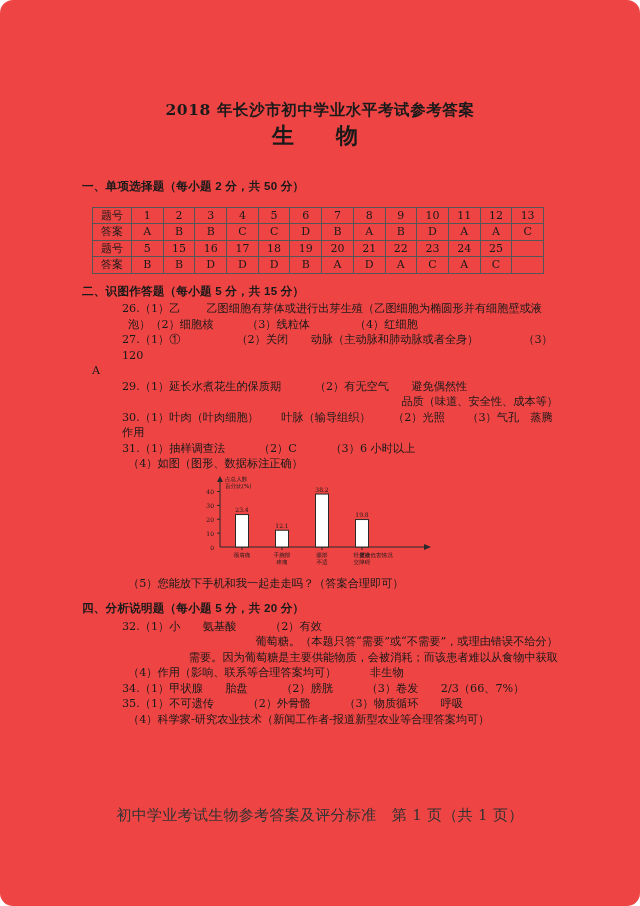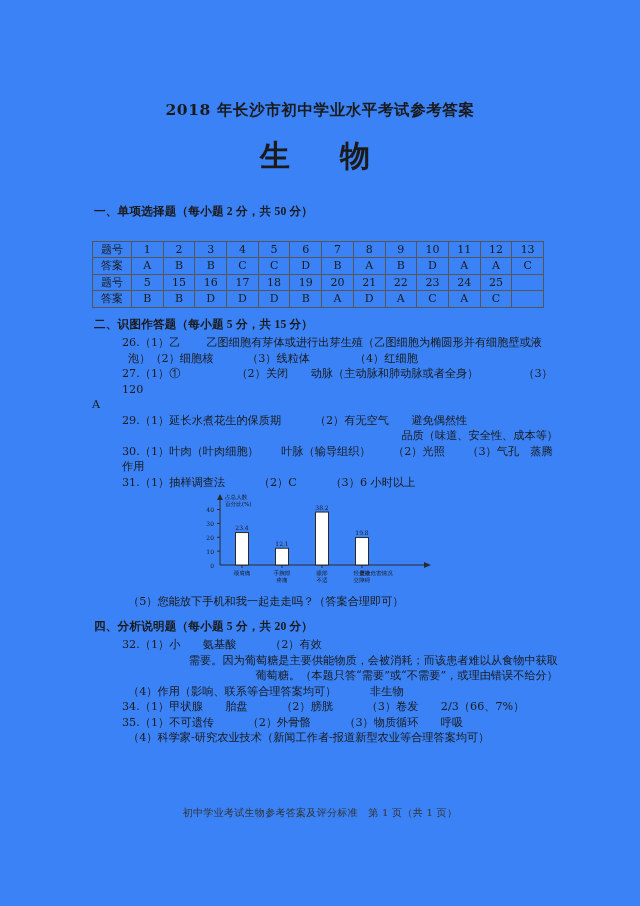--- a/index.html
+++ b/index.html
@@ -13,58 +13,58 @@
     font-family: "DejaVu Serif", "Liberation Serif", serif;
     color: #1a1a1a;
     overflow: hidden;
     position: relative;
   }
   .page {
     position: absolute;
     left: 0; top: 0;
     width: 640px;
     height: 906px;
-    background: #3b82f6;
+    background: #ef4444;
+    border-radius: 13px;
   }
   .title-block {
     text-align: center;
     margin-top: 100px;
   }
   .doc-title {
     font-size: 15.5px;
     font-weight: bold;
     letter-spacing: 0.6px;
     font-family: "DejaVu Serif", "Liberation Serif", serif;
   }
   .doc-subtitle {
-    font-size: 30px;
+    font-size: 22px;
     font-weight: bold;
     letter-spacing: 10px;
-    margin-top: 15px;
+    margin-top: 0;
     font-family: "DejaVu Serif", "Liberation Serif", serif;
   }
   .content {
     margin: 0 auto;
     width: 476px;
     padding-top: 18px;
     font-size: 11.2px;
     line-height: 15.5px;
   }
   .section-head {
     font-weight: bold;
     font-size: 11.6px;
     margin-top: 9px;
     margin-bottom: 3px;
-    font-family: Liberation Serif, serif;
+    font-family: Liberation Sans, sans-serif;
     letter-spacing: 0.2px;
-    margin-left: 12px;
   }
   table.mc {
     border-collapse: collapse;
-    margin: 21px 0 0 10px;
+    margin: 13px 0 0 10px;
     table-layout: fixed;
     width: 452px;
   }
   table.mc td {
     border: 1px solid #555;
     text-align: center;
     height: 15px;
     font-size: 11px;
     padding: 0;
     font-family: "DejaVu Serif", "Liberation Serif", serif;
@@ -92,21 +92,21 @@
     height: 100px;
     position: relative;
   }
   svg.bars { display: block; }
   .footer {
     position: absolute;
     left: 0;
     top: 806px;
     width: 640px;
     text-align: center;
-    font-size: 10px;
+    font-size: 15px;
     color: #333;
     font-family: "DejaVu Serif", "Liberation Serif", serif;
     letter-spacing: 0.3px;
   }
 </style>
 </head>
 <body>
 
 <div class="page">
 
@@ -190,20 +190,21 @@
     <div class="section-head">二、识图作答题（每小题 5 分，共 15 分）</div>
     <div class="ans-line">26.（1）乙　　 乙图细胞有芽体或进行出芽生殖（乙图细胞为椭圆形并有细胞壁或液</div>
     <div class="ans-line ind">泡）（2）细胞核　　　（3）线粒体　　　　（4）红细胞</div>
     <div class="ans-line">27.（1）①　　　　　（2）关闭　　动脉（主动脉和肺动脉或者全身）　　　　（3）120</div>
     <div class="ans-line" style="margin-left:10px">A</div>
 
     <div class="ans-line">29.（1）延长水煮花生的保质期　　　（2）有无空气　　避免偶然性</div>
     <div class="ans-line ind2">品质（味道、安全性、成本等）</div>
     <div class="ans-line">30.（1）叶肉（叶肉细胞）　　叶脉（输导组织）　　（2）光照　　（3）气孔　蒸腾作用</div>
     <div class="ans-line">31.（1）抽样调查法　　　（2）C　　　（3）6 小时以上</div>
+    <div class="ans-line ind">（4）如图（图形、数据标注正确）</div>
 
     <div class="chart-wrap">
       <svg class="bars" width="300" height="100" viewBox="0 0 300 100">
         <g id="chart-root">
             <line x1="46" y1="73" x2="46" y2="7" stroke="#2a2a2a" stroke-width="1"></line>
             <polygon points="43,8 49,8 46,2" fill="#2a2a2a"></polygon>
             <line x1="46" y1="73" x2="250" y2="73" stroke="#2a2a2a" stroke-width="1"></line>
             <polygon points="250,70 250,76 257,73" fill="#2a2a2a"></polygon>
             <text x="40" y="75.6" text-anchor="end" font-size="6" font-family="&quot;DejaVu Serif&quot;,&quot;Liberation Serif&quot;,serif" fill="#1a1a1a">0</text>
             <line x1="43" y1="59.13636363636364" x2="46" y2="59.13636363636364" stroke="#2a2a2a" stroke-width="1"></line>
@@ -237,22 +238,22 @@
             <text x="188" y="90" text-anchor="middle" font-size="5.6" font-family="&quot;DejaVu Sans&quot;,&quot;Liberation Sans&quot;,sans-serif" fill="#1a1a1a">交障碍</text>
             <text x="202" y="83" text-anchor="middle" font-size="5.6" font-family="&quot;DejaVu Sans&quot;,&quot;Liberation Sans&quot;,sans-serif" fill="#1a1a1a">健康危害情况</text>
           </g>
       </svg>
     </div>
 
     <div class="ans-line ind">（5）您能放下手机和我一起走走吗？（答案合理即可）</div>
 
     <div class="section-head">四、分析说明题（每小题 5 分，共 20 分）</div>
     <div class="ans-line">32.（1）小　　氨基酸　　　（2）有效</div>
+    <div class="ans-line ind2">葡萄糖。（本题只答“需要”或“不需要”，或理由错误不给分）</div>
     <div class="ans-line ind2">需要。因为葡萄糖是主要供能物质，会被消耗；而该患者难以从食物中获取</div>
-    <div class="ans-line ind2">葡萄糖。（本题只答“需要”或“不需要”，或理由错误不给分）</div>
     <div class="ans-line ind">（4）作用（影响、联系等合理答案均可）　　　非生物</div>
     <div class="ans-line">34.（1）甲状腺　　胎盘　　　（2）膀胱　　　（3）卷发　　2/3（66、7%）</div>
     <div class="ans-line">35.（1）不可遗传　　　（2）外骨骼　　　（3）物质循环　　呼吸</div>
     <div class="ans-line ind">（4）科学家-研究农业技术（新闻工作者-报道新型农业等合理答案均可）</div>
 
   </div>
 
   <div class="footer">初中学业考试生物参考答案及评分标准　第 1 页（共 1 页）</div>
 </div>
 

